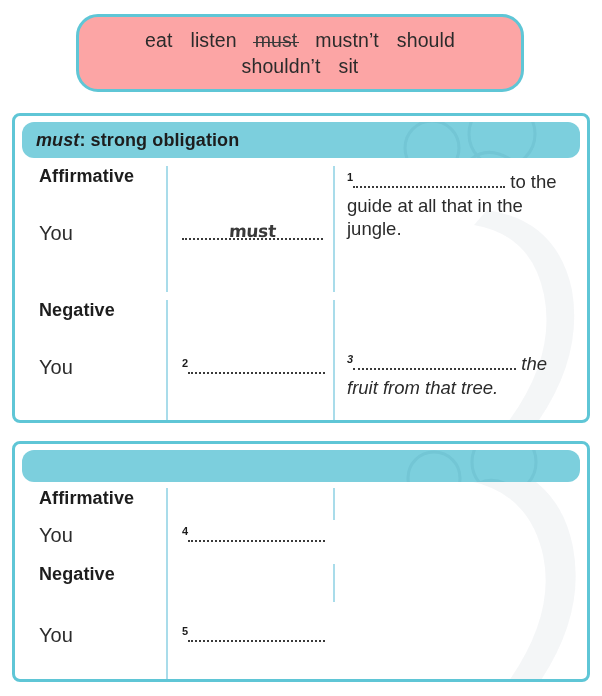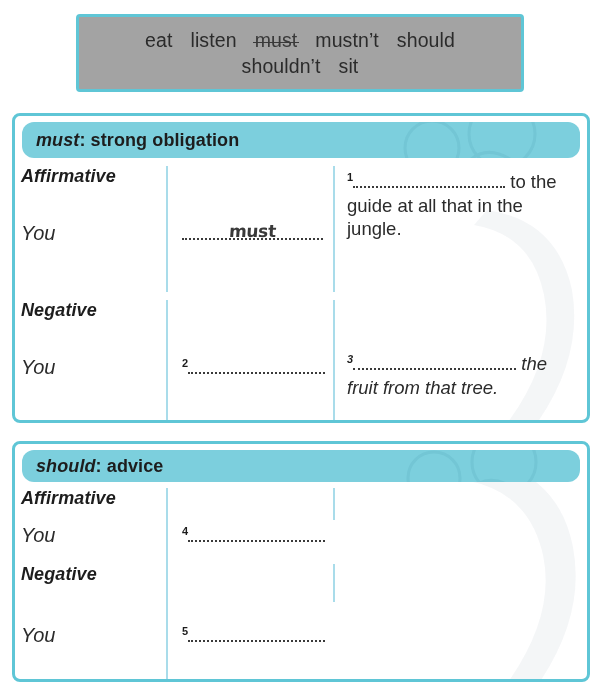--- a/index.html
+++ b/index.html
@@ -18,22 +18,22 @@
 
   
   .wordbank {
     position: absolute;
     left: 76px;
     top: 14px;
     width: 448px;
     height: 78px;
     box-sizing: border-box;
     border: 3px solid #5fc6d6;
-    border-radius: 4px;
-    background: #a3a3a3;
+    border-radius: 22px;
+    background: #fca5a5;
     display: flex;
     flex-direction: column;
     align-items: center;
     justify-content: center;
     padding-top: 2px;
   }
   .wordbank-line {
     display: flex;
     justify-content: center;
     align-items: baseline;
@@ -126,21 +126,21 @@
 
   
   .gt-row {
     display: flex;
     position: relative;
   }
   .cell {
     box-sizing: border-box;
     position: relative;
   }
-  .col-a { width: 151px; flex: 0 0 151px; padding-left: 6px; font-style: italic; }
+  .col-a { width: 151px; flex: 0 0 151px; padding-left: 24px; }
   .col-b { width: 167px; flex: 0 0 167px; border-left: 2px solid #a9dcea; padding-left: 14px; }
   .col-c { flex: 1 1 auto; border-left: 2px solid #a9dcea; padding-left: 12px; padding-right: 8px; }
 
   .label-bold {
     font-size: 18px;
     font-weight: 700;
     color: #1d1d1d;
     letter-spacing: 0.1px;
   }
   .label-plain {
@@ -277,21 +277,20 @@
   <svg class="bg-watermark" viewBox="0 0 230 250">
     <path d="M118 0 q74 16 88 88 q14 74 -44 150 l-32 0 q60 -76 46 -142 q-14 -62 -74 -74 z" fill="#f1f3f5"></path>
   </svg>
 
   <div class="gt-header">
     <svg class="hdr-swirl" viewBox="0 0 190 68">
       <circle cx="44" cy="42" r="26" fill="none" stroke="#6bbdcd" stroke-width="3"></circle>
       <circle cx="114" cy="26" r="32" fill="none" stroke="#6bbdcd" stroke-width="3"></circle>
       <path d="M80 54 q22 -22 54 6 q24 24 52 -4" fill="none" stroke="#6bbdcd" stroke-width="3"></path>
     </svg>
-    <span class="gt-header-text"><i class="kw">should</i><span>: advice</span></span>
   </div>
 
   <div class="gt-body">
 
     <div class="gt-row" style="height:32px;padding-top:6px;">
       <div class="cell col-a">
         <span class="label-bold">Affirmative</span>
       </div>
       <div class="cell col-b"></div>
       <div class="cell col-c"></div>

